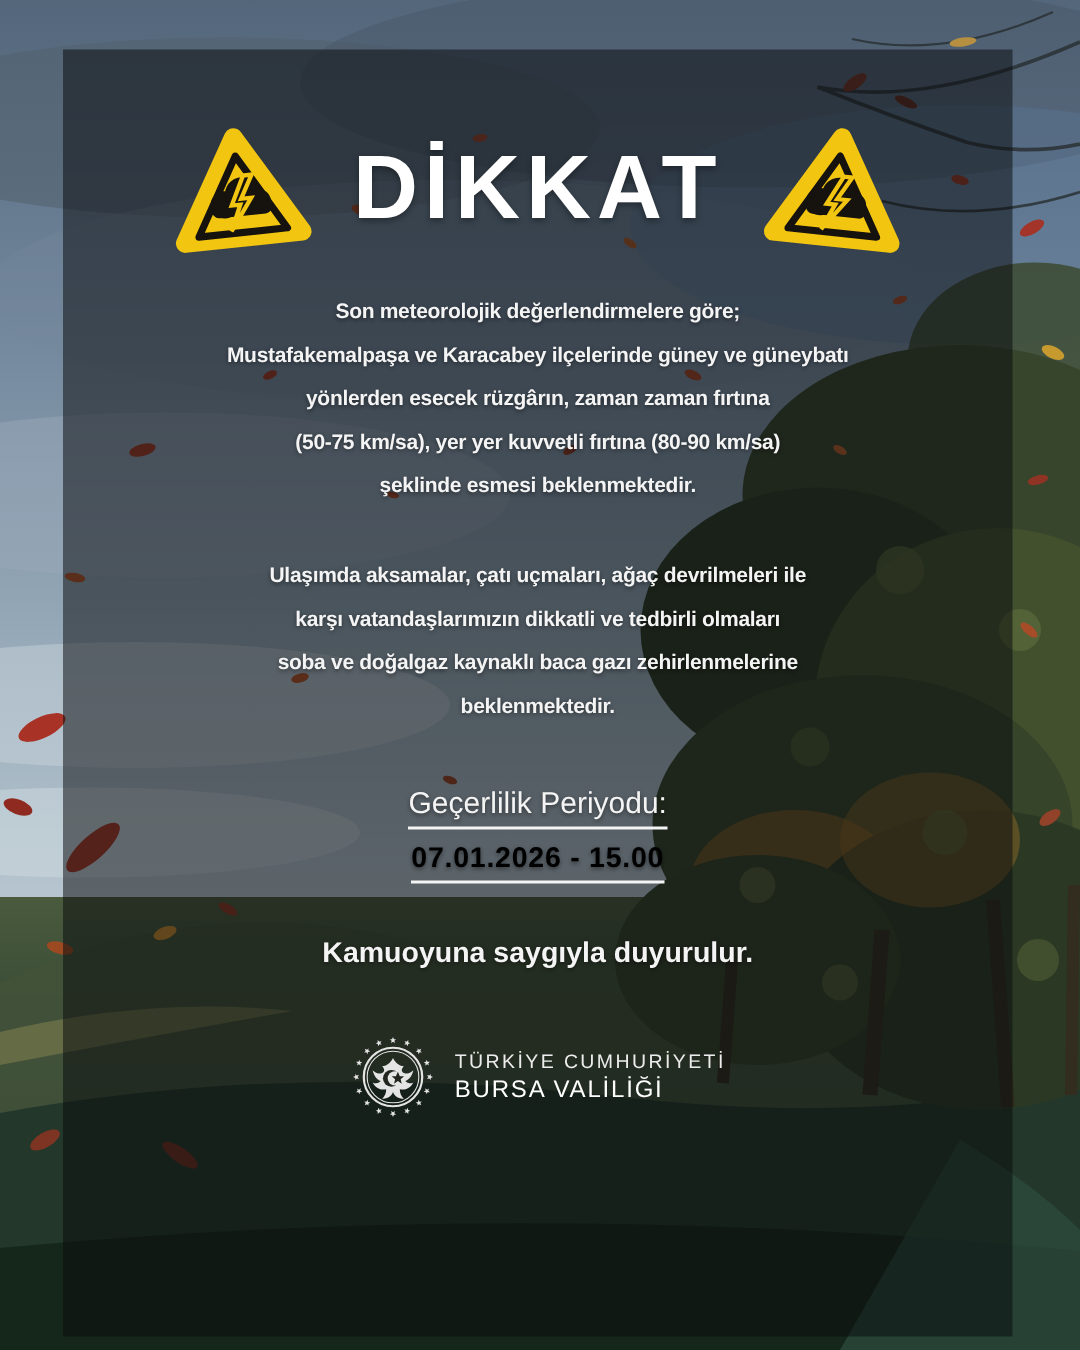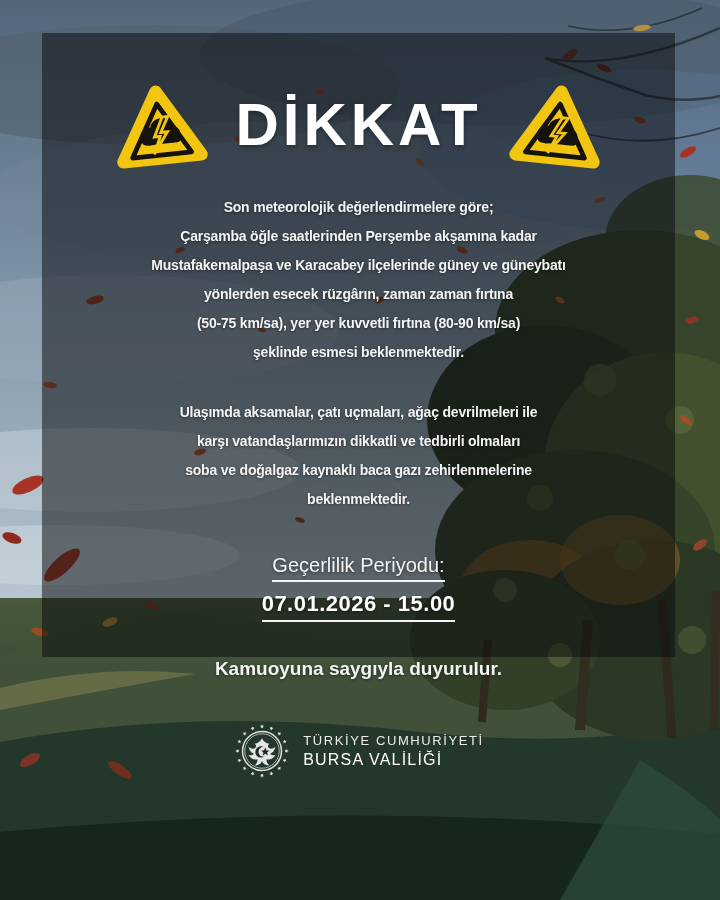--- a/index.html
+++ b/index.html
@@ -2,21 +2,21 @@
 <html style="--warning-yellow: #F2C511;"><head>
 <meta charset="utf-8">
 <style>
   html,body{margin:0;padding:0;}
   body{
     width:720px;height:900px;position:relative;overflow:hidden;
     font-family:"Liberation Sans",sans-serif;background:#6d8aa2;
   }
   .bg-svg{position:absolute;left:0;top:0;width:720px;height:900px;display:block;}
   .card{
-    position:absolute;left:42px;top:33px;width:633px;height:624px;
+    position:absolute;left:42px;top:33px;width:633px;height:858px;
     background:rgba(9,11,13,0.52);
     color:#fff;text-align:center;box-sizing:border-box;
   }
   .header{display:flex;align-items:center;justify-content:center;gap:28px;margin-top:48px;}
   .title{
     font-size:60px;font-weight:bold;letter-spacing:4px;color:#ffffff;
     text-shadow:0 2px 4px rgba(0,0,0,.35);line-height:1;
   }
   .warn{width:96px;height:88px;flex:0 0 auto;}
   .warn.left{transform:rotate(-6deg);}
@@ -29,21 +29,21 @@
     color:#f4f4f4;white-space:nowrap;text-shadow:0 1px 3px rgba(0,0,0,.45);
   }
   .validity{margin-top:40px;}
   .validity-heading{
     display:inline-block;font-size:20px;font-weight:normal;color:#f4f4f4;
     border-bottom:2px solid #f4f4f4;padding-bottom:3px;
     text-shadow:0 1px 3px rgba(0,0,0,.45);white-space:nowrap;
   }
   .date-row{margin-top:9px;}
   .date{
-    display:inline-block;font-size:22px;font-weight:bold;color:#ffffff;
+    display:inline-block;font-size:19px;font-weight:bold;color:#000000;
     border-bottom:2px solid #f4f4f4;padding-bottom:3px;letter-spacing:.5px;
     text-shadow:0 1px 3px rgba(0,0,0,.45);white-space:nowrap;
   }
   .closing{
     margin-top:36px;font-size:19px;font-weight:bold;color:#f4f4f4;
     text-shadow:0 1px 3px rgba(0,0,0,.45);white-space:nowrap;
   }
   .footer{margin-top:42px;display:flex;align-items:center;justify-content:center;gap:12px;}
   .emblem{width:58px;height:58px;opacity:.92;flex:0 0 auto;}
   .org{text-align:left;}
@@ -175,21 +175,20 @@
         <circle cx="52" cy="51" r="12" fill="#16130e"></circle>
         <circle cx="63" cy="57" r="8.5" fill="#16130e"></circle>
         <rect x="30" y="55" width="42" height="11" rx="5" fill="#16130e"></rect>
         <path d="M54 38 L44 58 L50 58 L42 76 L58 54 L51 54 L60 38 Z" fill="#16130e" style="stroke:var(--warning-yellow,#F2C511)" stroke-width="3"></path>
       </g>
     </svg>
   </div>
 
   <div class="para para1">
     <div class="line">Son meteorolojik değerlendirmelere göre;</div>
-    <div class="line">Çarşamba öğle saatlerinden Perşembe akşamına kadar</div>
     <div class="line">Mustafakemalpaşa ve Karacabey ilçelerinde güney ve güneybatı</div>
     <div class="line">yönlerden esecek rüzgârın, zaman zaman fırtına</div>
     <div class="line">(50-75 km/sa), yer yer kuvvetli fırtına (80-90 km/sa)</div>
     <div class="line">şeklinde esmesi beklenmektedir.</div>
   </div>
 
   <div class="para para2">
     <div class="line">Ulaşımda aksamalar, çatı uçmaları, ağaç devrilmeleri ile</div>
     <div class="line">karşı vatandaşlarımızın dikkatli ve tedbirli olmaları</div>
     <div class="line">soba ve doğalgaz kaynaklı baca gazı zehirlenmelerine</div>

